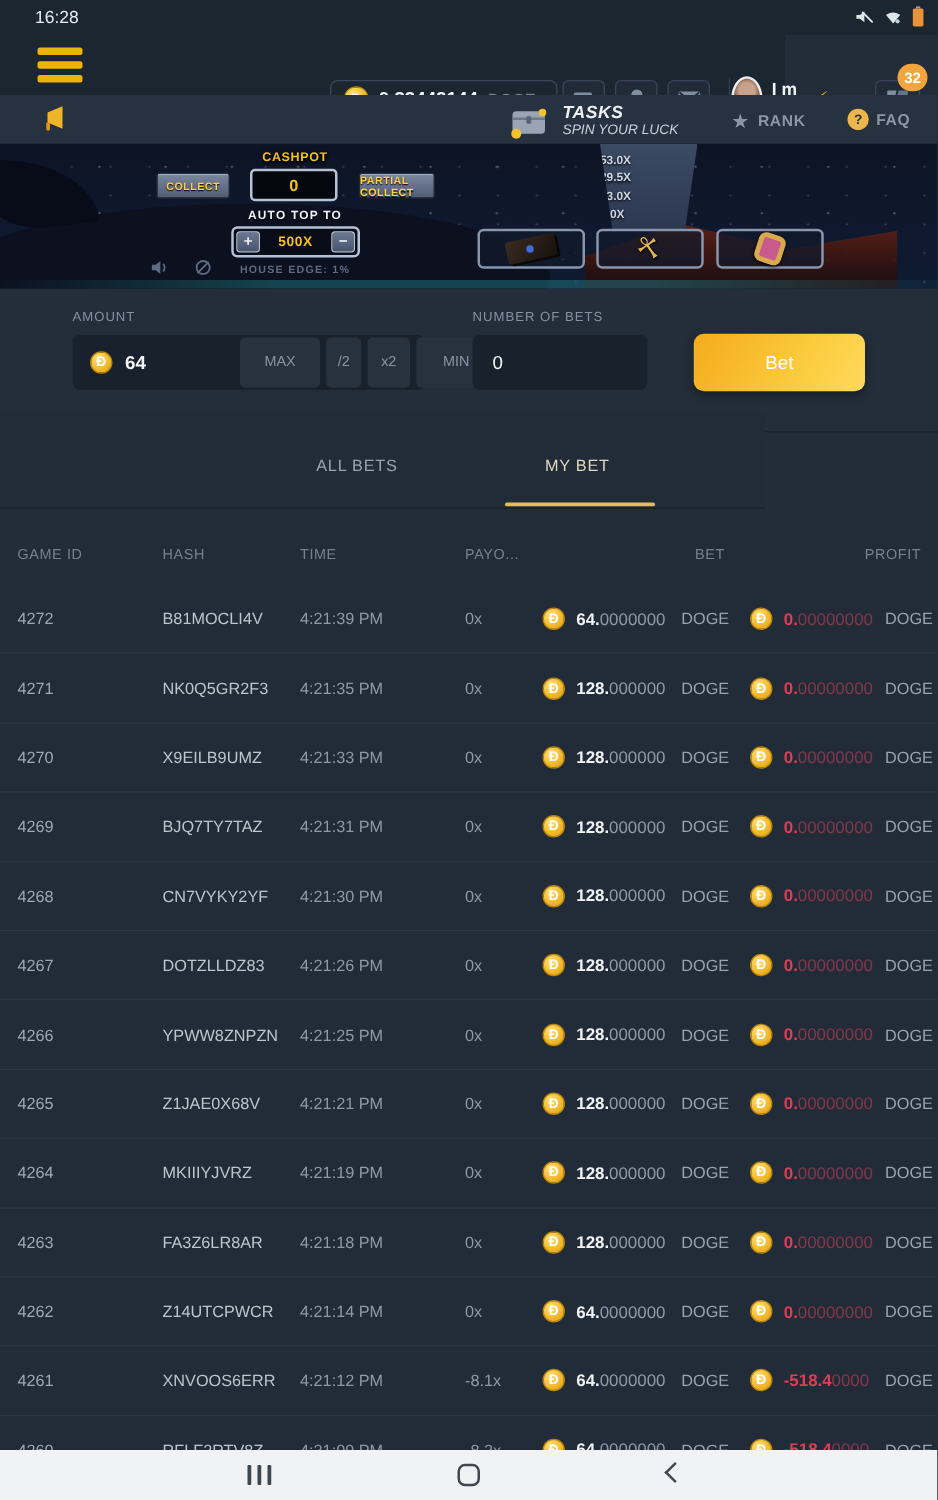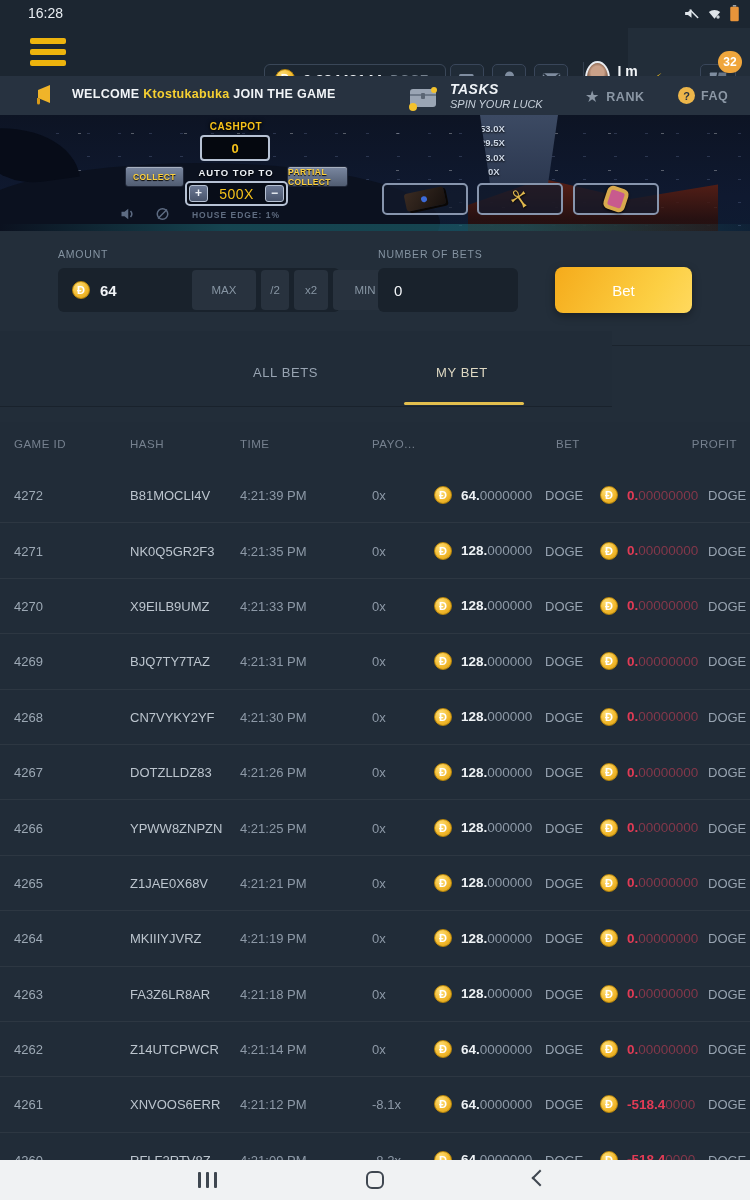--- a/index.html
+++ b/index.html
@@ -47,28 +47,28 @@
   
   .game { position:absolute; top:115px; left:0; width:750px; height:116px; background:linear-gradient(180deg,#0d1424 0%, #0f1930 70%, #0e1b31 100%); overflow:hidden; }
   .stars { position:absolute; inset:0;
     background-image:radial-gradient(rgba(255,255,255,.30) 1px, transparent 1.3px), radial-gradient(rgba(180,200,255,.18) 1px, transparent 1.3px);
     background-size:53px 37px, 31px 23px; background-position:0 0, 11px 7px; }
   .hill { position:absolute; left:-40px; top:48px; width:480px; height:120px; border-radius:50%; background:#0b111f; }
   .plant { position:absolute; left:-14px; top:8px; width:90px; height:60px; background:#070c18; border-radius:0 100% 0 60%; transform:rotate(-8deg); }
   .lava { position:absolute; left:468px; top:58px; width:250px; height:58px; background:linear-gradient(180deg,#6e2414, #2a0f0c 80%); clip-path:polygon(0 55%, 30% 10%, 65% 45%, 100% 20%, 100% 100%, 0 100%); opacity:.85; }
   .teal-band { position:absolute; left:0; bottom:0; width:750px; height:7px; background:linear-gradient(90deg, rgba(25,95,105,.0), rgba(30,110,120,.55) 30%, rgba(30,110,120,.55) 70%, rgba(25,95,105,.1)); }
   .cashpot-lbl { position:absolute; left:196px; top:6px; width:80px; text-align:center; color:#f6c21a; font-size:10px; font-weight:bold; letter-spacing:.5px; text-shadow:0 1px 2px #000, 0 0 4px #000; }
-  .gbtn { position:absolute; height:21px; background:linear-gradient(180deg,#7a87a0,#515d72); border:1px solid #202738; border-radius:3px; box-shadow:inset 0 1px 0 rgba(255,255,255,.35); color:#ffd23e; font-size:8.5px; font-weight:bold; letter-spacing:.4px; display:flex; align-items:center; justify-content:center; text-shadow:0 1px 1px #000; cursor:pointer;margin-top:28px; }
+  .gbtn { position:absolute; height:21px; background:linear-gradient(180deg,#7a87a0,#515d72); border:1px solid #202738; border-radius:3px; box-shadow:inset 0 1px 0 rgba(255,255,255,.35); color:#ffd23e; font-size:8.5px; font-weight:bold; letter-spacing:.4px; display:flex; align-items:center; justify-content:center; text-shadow:0 1px 1px #000; cursor:pointer; }
   .btn-collect { left:125px; top:23px; width:59px; }
   .btn-partial { left:287px; top:23px; width:61px; }
   .cashpot-box { position:absolute; left:200px; top:20px; width:70px; height:26px; background:#05080f; border:2px solid #b7c2d4; border-radius:4px; color:#f6c21a; font-size:13px; font-weight:bold; display:flex; align-items:center; justify-content:center; }
   .autotop-lbl { position:absolute; left:176px; top:52px; width:120px; text-align:center; color:#eef2f7; font-size:9.5px; font-weight:bold; letter-spacing:1px; text-shadow:0 1px 2px #000; }
   .stepper { position:absolute; left:185px; top:66px; width:103px; height:25px; background:rgba(8,13,24,.85); border:2px solid #b7c2d4; border-radius:5px; display:flex; align-items:center; justify-content:space-between; padding:0 2px; }
   .step-btn { width:19px; height:17px; background:linear-gradient(180deg,#6b7894,#49556c); border:1px solid #b7c2d4; border-radius:3px; color:#eef2f7; font-size:12px; font-weight:bold; line-height:15px; text-align:center; cursor:pointer; }
-  .step-val { color:#f6c21a; font-size:14px; font-weight:normal; letter-spacing:.5px; }
+  .step-val { color:#f6c21a; font-size:11px; font-weight:bold; letter-spacing:.5px; }
   .house-edge { position:absolute; left:176px; top:95px; width:120px; text-align:center; color:#5f6c80; font-size:8.5px; font-weight:bold; letter-spacing:1px; }
   .snd-icons { position:absolute; left:120px; top:92px; display:flex; gap:20px; }
   .tower { position:absolute; top:0; width:78px; height:70px; background:linear-gradient(180deg,#3c4a63,#2c3850); clip-path:polygon(0 0, 100% 0, 87% 100%, 13% 100%); display:flex; flex-direction:column; justify-content:space-evenly; padding:4px 0; }
   .tower .mult { color:#cdd7e6; font-size:9.5px; font-weight:bold; text-shadow:0 1px 2px #000; }
   .itembox { position:absolute; top:68px; width:86px; height:32px; border:2px solid #8795ad; border-radius:5px; background:rgba(18,26,44,.72); display:flex; align-items:center; justify-content:center; }
   .book { width:40px; height:18px; background:linear-gradient(135deg,#3a2b22,#17110e); border-radius:3px; transform:rotate(-12deg); box-shadow:2px 2px 0 #0a0705; position:relative; }
   .book::after { content:""; position:absolute; left:16px; top:6px; width:6px; height:6px; border-radius:50%; background:#3d6bd8; }
   .ankh { color:#e0b84e; font-size:26px; font-family:"DejaVu Sans", sans-serif; transform:rotate(-35deg); text-shadow:0 1px 2px #000; line-height:1; }
   .amulet { width:22px; height:24px; background:#c85a8e; border:4px solid #d8a94e; border-radius:6px; transform:rotate(18deg); box-shadow:0 1px 3px #000; }
 
@@ -186,21 +186,20 @@
       </svg>
   </div>
   <div class="chat-badge">32</div>
 </div>
 
 <div class="banner">
   <svg class="abs" style="left:30px; top:8px" width="24" height="22" viewBox="0 0 24 22">
       <path style="fill:#f0b429" d="M20 1v18l-12-5V6l12-5z"></path>
       <path style="fill:#d89a18" d="M8 14l2 .8V19a1.5 1.5 0 0 1-3 0v-5z"></path>
     </svg>
-  <span class="welcome"><span>WELCOME </span><span class="uname">Ktostukabuka</span><span> JOIN THE GAME</span></span>
 
   <svg class="abs" style="left:404px; top:5px" width="40" height="32" viewBox="0 0 40 32">
       <rect x="6" y="8" width="26" height="18" rx="3" style="fill:#9aa5b4"></rect>
       <path d="M6 14h26" style="stroke:#6e7a8a;stroke-width:2"></path>
       <rect x="17" y="12" width="4" height="6" rx="1" style="fill:#5b6674"></rect>
       <circle cx="9" cy="26" r="4" style="fill:#f3c22d"></circle>
       <circle cx="30" cy="9" r="3" style="fill:#f3c22d"></circle>
     </svg>
   <div class="tasks">
     <div class="tasks-title">TASKS</div>

